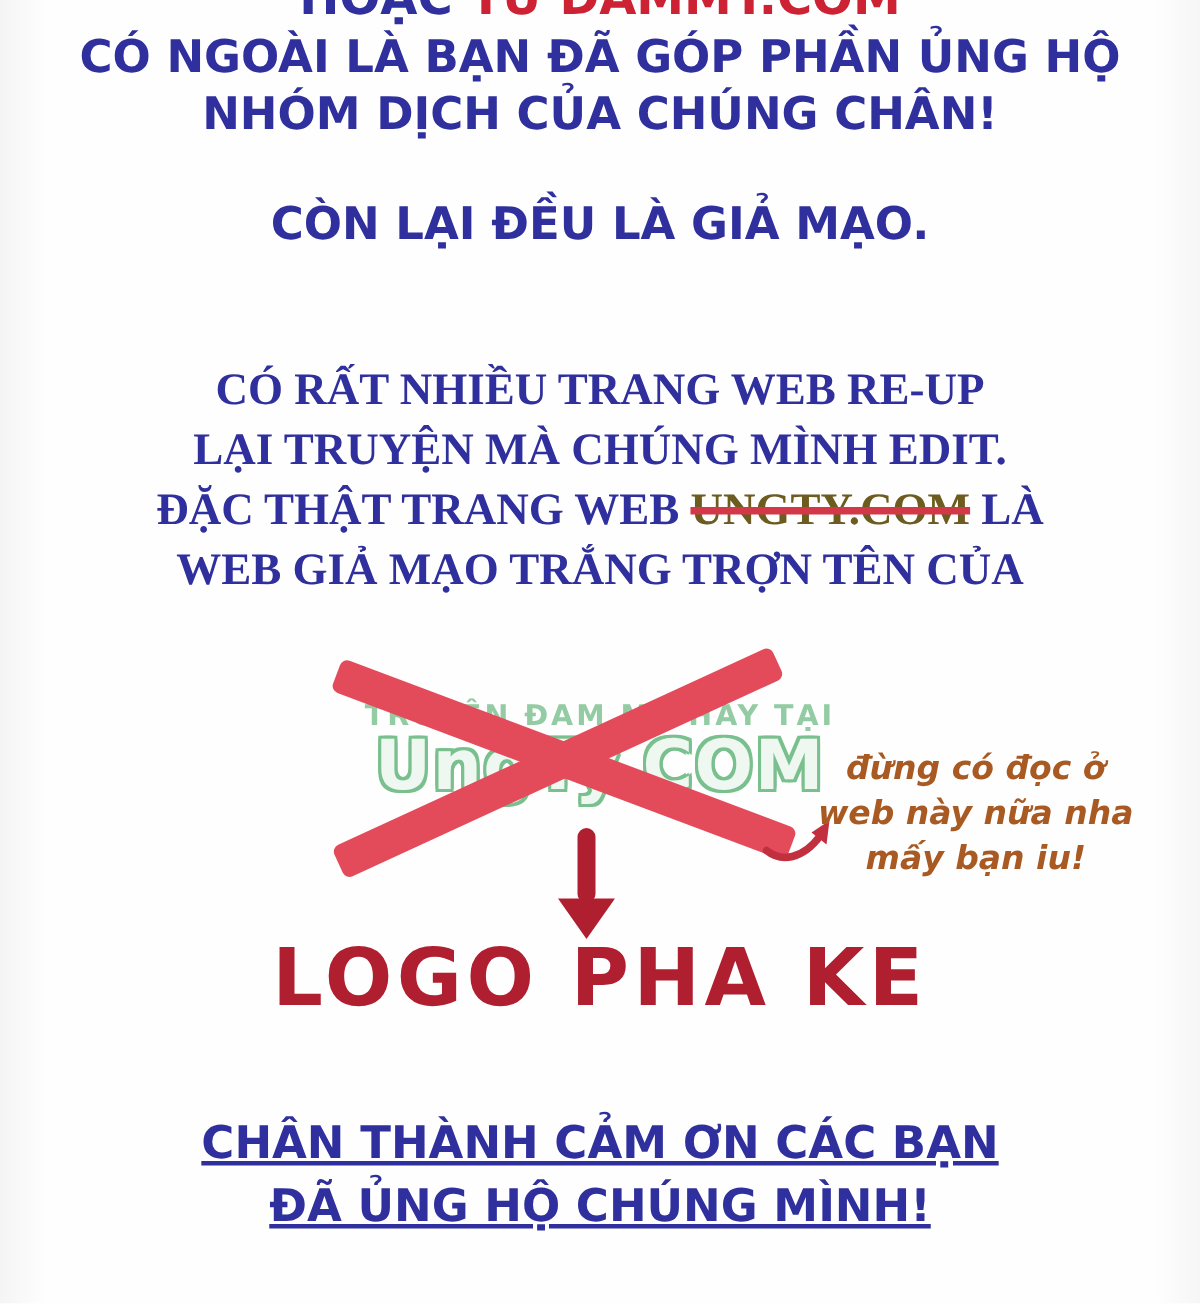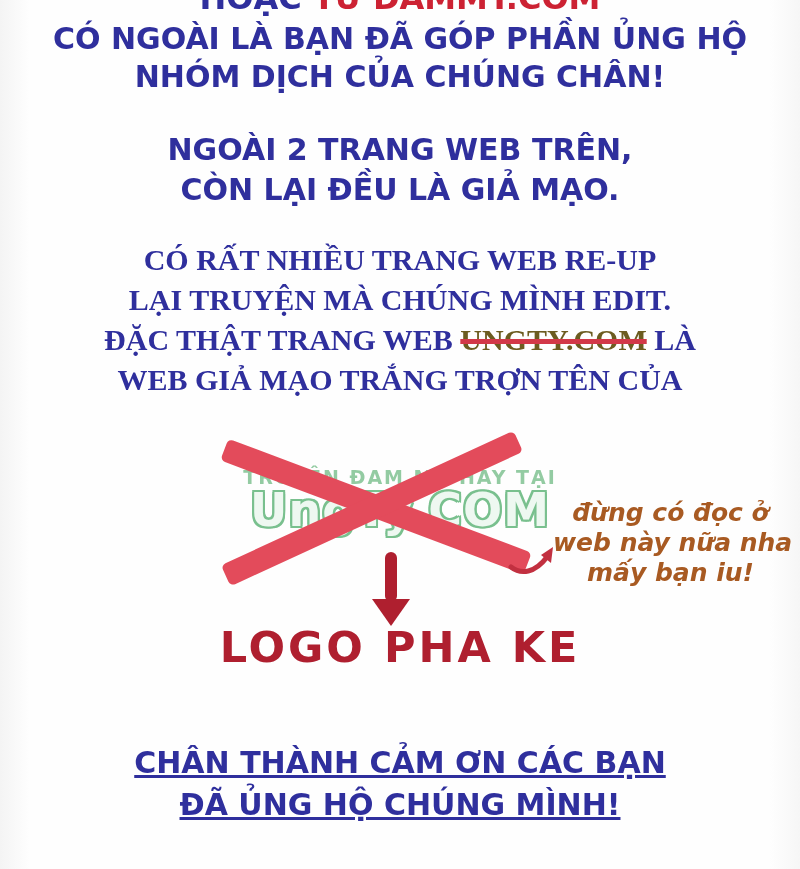--- a/index.html
+++ b/index.html
@@ -67,27 +67,27 @@
     background:#af1f2f;border-radius:6px;
   }
   .down-arrow-head{
     position:absolute;left:372px;top:599px;width:0;height:0;
     border-left:19px solid transparent;border-right:19px solid transparent;
     border-top:27px solid #af1f2f;
   }
 
   .fake-label{
     position:absolute;top:622px;left:0;right:0;text-align:center;
-    color:#af1f2f;font-weight:bold;font-size:43px;letter-spacing:3px;white-space:nowrap;
+    color:#af1f2f;font-weight:bold;font-size:53px;letter-spacing:3px;white-space:nowrap;
   }
 
   .handnote{
     position:absolute;left:533px;top:498px;width:235px;text-align:center;
     color:#a85a22;font-weight:bold;font-style:italic;
-    font-size:25px;line-height:30px;white-space:nowrap;margin-left:20px;
+    font-size:22px;line-height:30px;white-space:nowrap;
   }
 
   .thanks{top:742px;line-height:42px;text-decoration:underline;}
 </style>
 </head>
 <body>
 
 <div class="page">
   <div class="edge left"></div>
   <div class="edge right"></div>
@@ -95,21 +95,20 @@
   <div class="cutline">
     <span class="blue">HOẶC</span><span class="red"> TỪ ĐAMMY.COM</span>
   </div>
 
   <div class="comic intro">
     <div>CÓ NGOÀI LÀ BẠN ĐÃ GÓP PHẦN ỦNG HỘ</div>
     <div>NHÓM DỊCH CỦA CHÚNG CHÂN!</div>
   </div>
 
   <div class="comic notice">
-    <div>NGOÀI 2 TRANG WEB TRÊN,</div>
     <div>CÒN LẠI ĐỀU LÀ GIẢ MẠO.</div>
   </div>
 
   <div class="comic warning">
     <div>CÓ RẤT NHIỀU TRANG WEB RE-UP</div>
     <div>LẠI TRUYỆN MÀ CHÚNG MÌNH EDIT.</div>
     <div><span>ĐẶC THẬT TRANG WEB </span><span class="struck">UNGTY.COM</span><span> LÀ</span></div>
     <div>WEB GIẢ MẠO TRẮNG TRỢN TÊN CỦA</div>
   </div>
 

